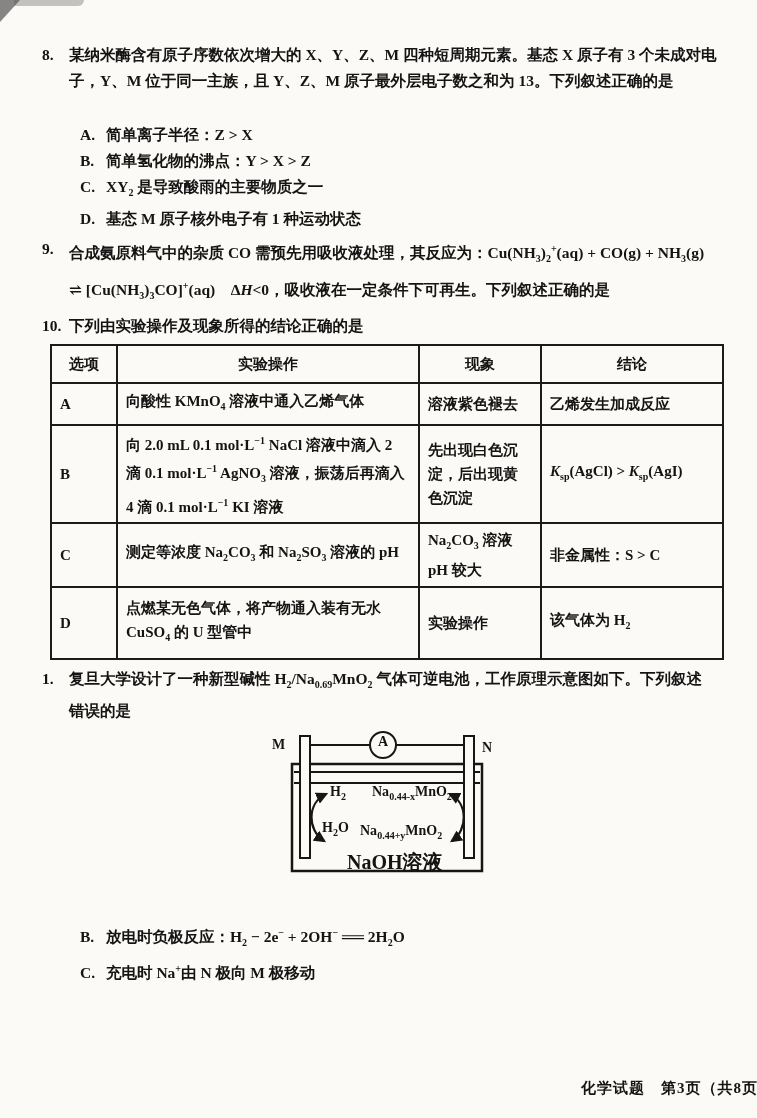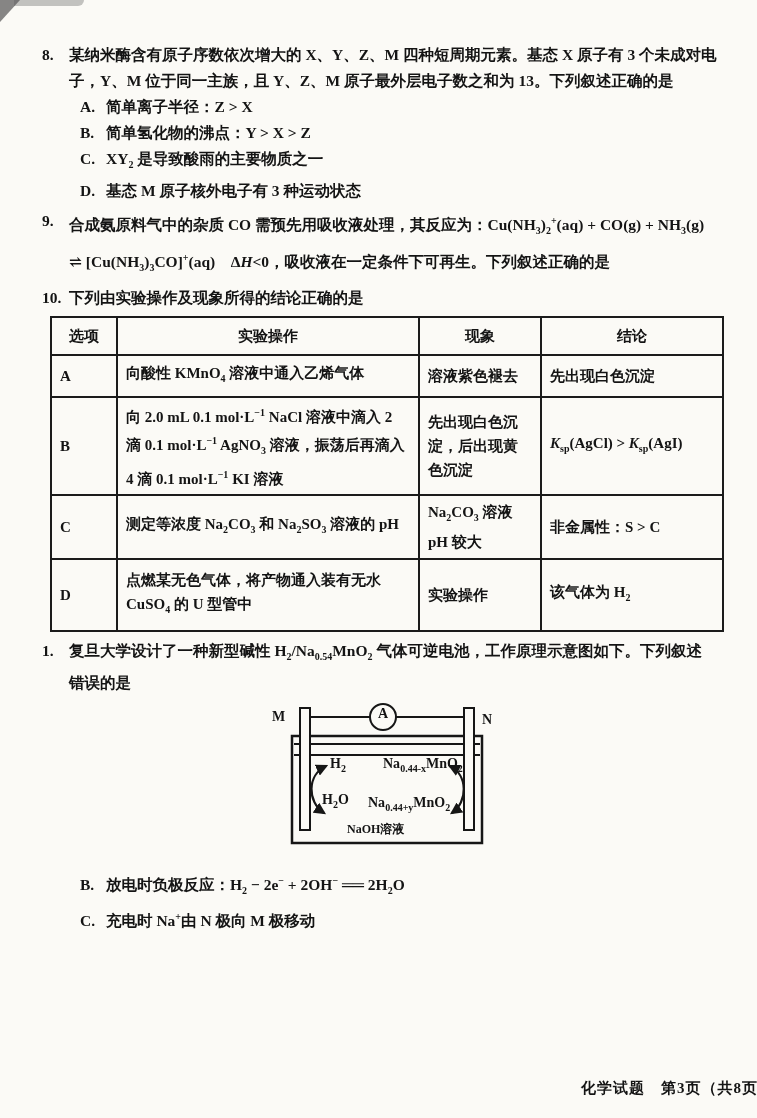--- a/index.html
+++ b/index.html
@@ -17,21 +17,21 @@
   }
   
   .scan-corner { position:absolute; top:0; left:0; width:0; height:0;
     border-top:22px solid rgba(70,70,70,.65); border-right:20px solid transparent; }
   .scan-streak { position:absolute; top:0; left:14px; width:70px; height:6px;
     background:rgba(90,90,90,.35); border-radius:0 0 6px 0; }
 
   .question { position:relative; margin-top:4px; }
   .stem { position:relative; padding-left:27px; line-height:26px; font-size:15.5px; }
   .qnum { position:absolute; left:0; top:0; }
-  .options { list-style:none; margin-left:38px; }
+  .options { list-style:none; margin-left:38px;margin-top:28px; }
   .opt { line-height:26px; font-size:15.5px; }
   .opt-label { display:inline-block; min-width:26px; }
   sub, sup { font-size:10px; }
 
   
   table.exp { border-collapse:collapse; table-layout:fixed; width:672px;
     margin:5px 0 6px 8px; font-size:15px; }
   table.exp th, table.exp td { border:2px solid #1b1b1b; padding:3px 8px;
     line-height:24px; vertical-align:middle; text-align:left; }
   table.exp th { text-align:center; font-weight:600; }
@@ -39,43 +39,43 @@
   tr.r-head { height:38px; } tr.r-a { height:42px; } tr.r-b { height:88px; }
   tr.r-c { height:64px; } tr.r-d { height:72px; }
 
   
   .diagram { position:relative; width:270px; height:162px; margin:6px 0 4px 210px; }
   .diagram svg { position:absolute; top:0; left:0; }
   .dlbl { position:absolute; font-size:14px; font-weight:700; white-space:nowrap;
     font-family:"Liberation Serif","DejaVu Serif",serif; }
   .lbl-m { left:20px; top:7px; } .lbl-n { left:230px; top:10px; }
   .lbl-a { left:126px; top:4px; font-size:14px; }
-  .lbl-h2 { left:78px; top:54px; } .lbl-natop { left:131px; top:54px; }
-  .lbl-h2o { left:70px; top:90px; } .lbl-nabot { left:116px; top:93px; }
-  .lbl-naoh { left:95px; top:119px; font-size:12px; }
+  .lbl-h2 { left:78px; top:54px; } .lbl-natop { left:120px; top:54px; }
+  .lbl-h2o { left:70px; top:90px; } .lbl-nabot { left:108px; top:93px; }
+  .lbl-naoh { left:95px; top:119px; font-size:20px; }
 
   .footer { position:absolute; bottom:20px; left:17px; width:100%; text-align:right;
     font-size:15px; font-weight:700; letter-spacing:1px; }
 </style>
 </head>
 <body>
 
 <div class="page">
   <div class="scan-corner"></div>
   <div class="scan-streak"></div>
 
   <div class="question">
     <p class="stem">
       <span class="qnum">8.</span><span>某纳米酶含有原子序数依次增大的 X、Y、Z、M 四种短周期元素。基态 X 原子有 3 个未成对电子，Y、M 位于同一主族，且 Y、Z、M 原子最外层电子数之和为 13。下列叙述正确的是</span>
     </p>
     <ul class="options">
       <li class="opt"><span class="opt-label">A.</span><span>简单离子半径：Z &gt; X</span></li>
       <li class="opt"><span class="opt-label">B.</span><span>简单氢化物的沸点：Y &gt; X &gt; Z</span></li>
       <li class="opt"><span class="opt-label">C.</span><span>XY<sub>2</sub> 是导致酸雨的主要物质之一</span></li>
-      <li class="opt"><span class="opt-label">D.</span><span>基态 M 原子核外电子有 3 种运动状态</span></li>
+      <li class="opt"><span class="opt-label">D.</span><span>基态 M 原子核外电子有 1 种运动状态</span></li>
     </ul>
   </div>
 
   <div class="question">
     <p class="stem">
       <span class="qnum">9.</span><span>合成氨原料气中的杂质 CO 需预先用吸收液处理，其反应为：Cu(NH<sub>3</sub>)<sub>2</sub><sup>+</sup>(aq) + CO(g) + NH<sub>3</sub>(g) ⇌ [Cu(NH<sub>3</sub>)<sub>3</sub>CO]<sup>+</sup>(aq)　Δ<i>H</i>&lt;0，吸收液在一定条件下可再生。下列叙述正确的是</span>
     </p>
   </div>
 
   <div class="question">
@@ -95,21 +95,21 @@
           <th>实验操作</th>
           <th>现象</th>
           <th>结论</th>
         </tr>
       </thead>
       <tbody>
         <tr class="r-a">
           <td class="opt-col">A</td>
           <td>向酸性 KMnO<sub>4</sub> 溶液中通入乙烯气体</td>
           <td>溶液紫色褪去</td>
-          <td>先出现白色沉淀</td>
+          <td>乙烯发生加成反应</td>
         </tr>
         <tr class="r-b">
           <td class="opt-col">B</td>
           <td>向 2.0 mL 0.1 mol·L<sup>−1</sup> NaCl 溶液中滴入 2 滴 0.1 mol·L<sup>−1</sup> AgNO<sub>3</sub> 溶液，振荡后再滴入 4 滴 0.1 mol·L<sup>−1</sup> KI 溶液</td>
           <td>先出现白色沉淀，后出现黄色沉淀</td>
           <td><i>K</i><sub>sp</sub>(AgCl) &gt; <i>K</i><sub>sp</sub>(AgI)</td>
         </tr>
         <tr class="r-c">
           <td class="opt-col">C</td>
           <td>测定等浓度 Na<sub>2</sub>CO<sub>3</sub> 和 Na<sub>2</sub>SO<sub>3</sub> 溶液的 pH</td>
@@ -121,21 +121,21 @@
           <td>点燃某无色气体，将产物通入装有无水 CuSO<sub>4</sub> 的 U 型管中</td>
           <td>实验操作</td>
           <td>该气体为 H<sub>2</sub></td>
         </tr>
       </tbody>
     </table>
   </div>
 
   <div class="question">
     <p class="stem">
-      <span class="qnum">1.</span><span>复旦大学设计了一种新型碱性 H<sub>2</sub>/Na<sub>0.54</sub>MnO<sub>2</sub> 气体可逆电池，工作原理示意图如下。下列叙述错误的是</span>
+      <span class="qnum">1.</span><span>复旦大学设计了一种新型碱性 H<sub>2</sub>/Na<sub>0.69</sub>MnO<sub>2</sub> 气体可逆电池，工作原理示意图如下。下列叙述错误的是</span>
     </p>
 
     <div class="diagram">
       <svg width="270" height="162" viewBox="0 0 270 162">
         <defs>
           <marker id="ah" viewBox="0 0 10 10" refX="8" refY="5" markerWidth="5.5" markerHeight="5.5" orient="auto-start-reverse">
             <path d="M0,0 L10,5 L0,10 z" fill="#161616"></path>
           </marker>
         </defs>
 

